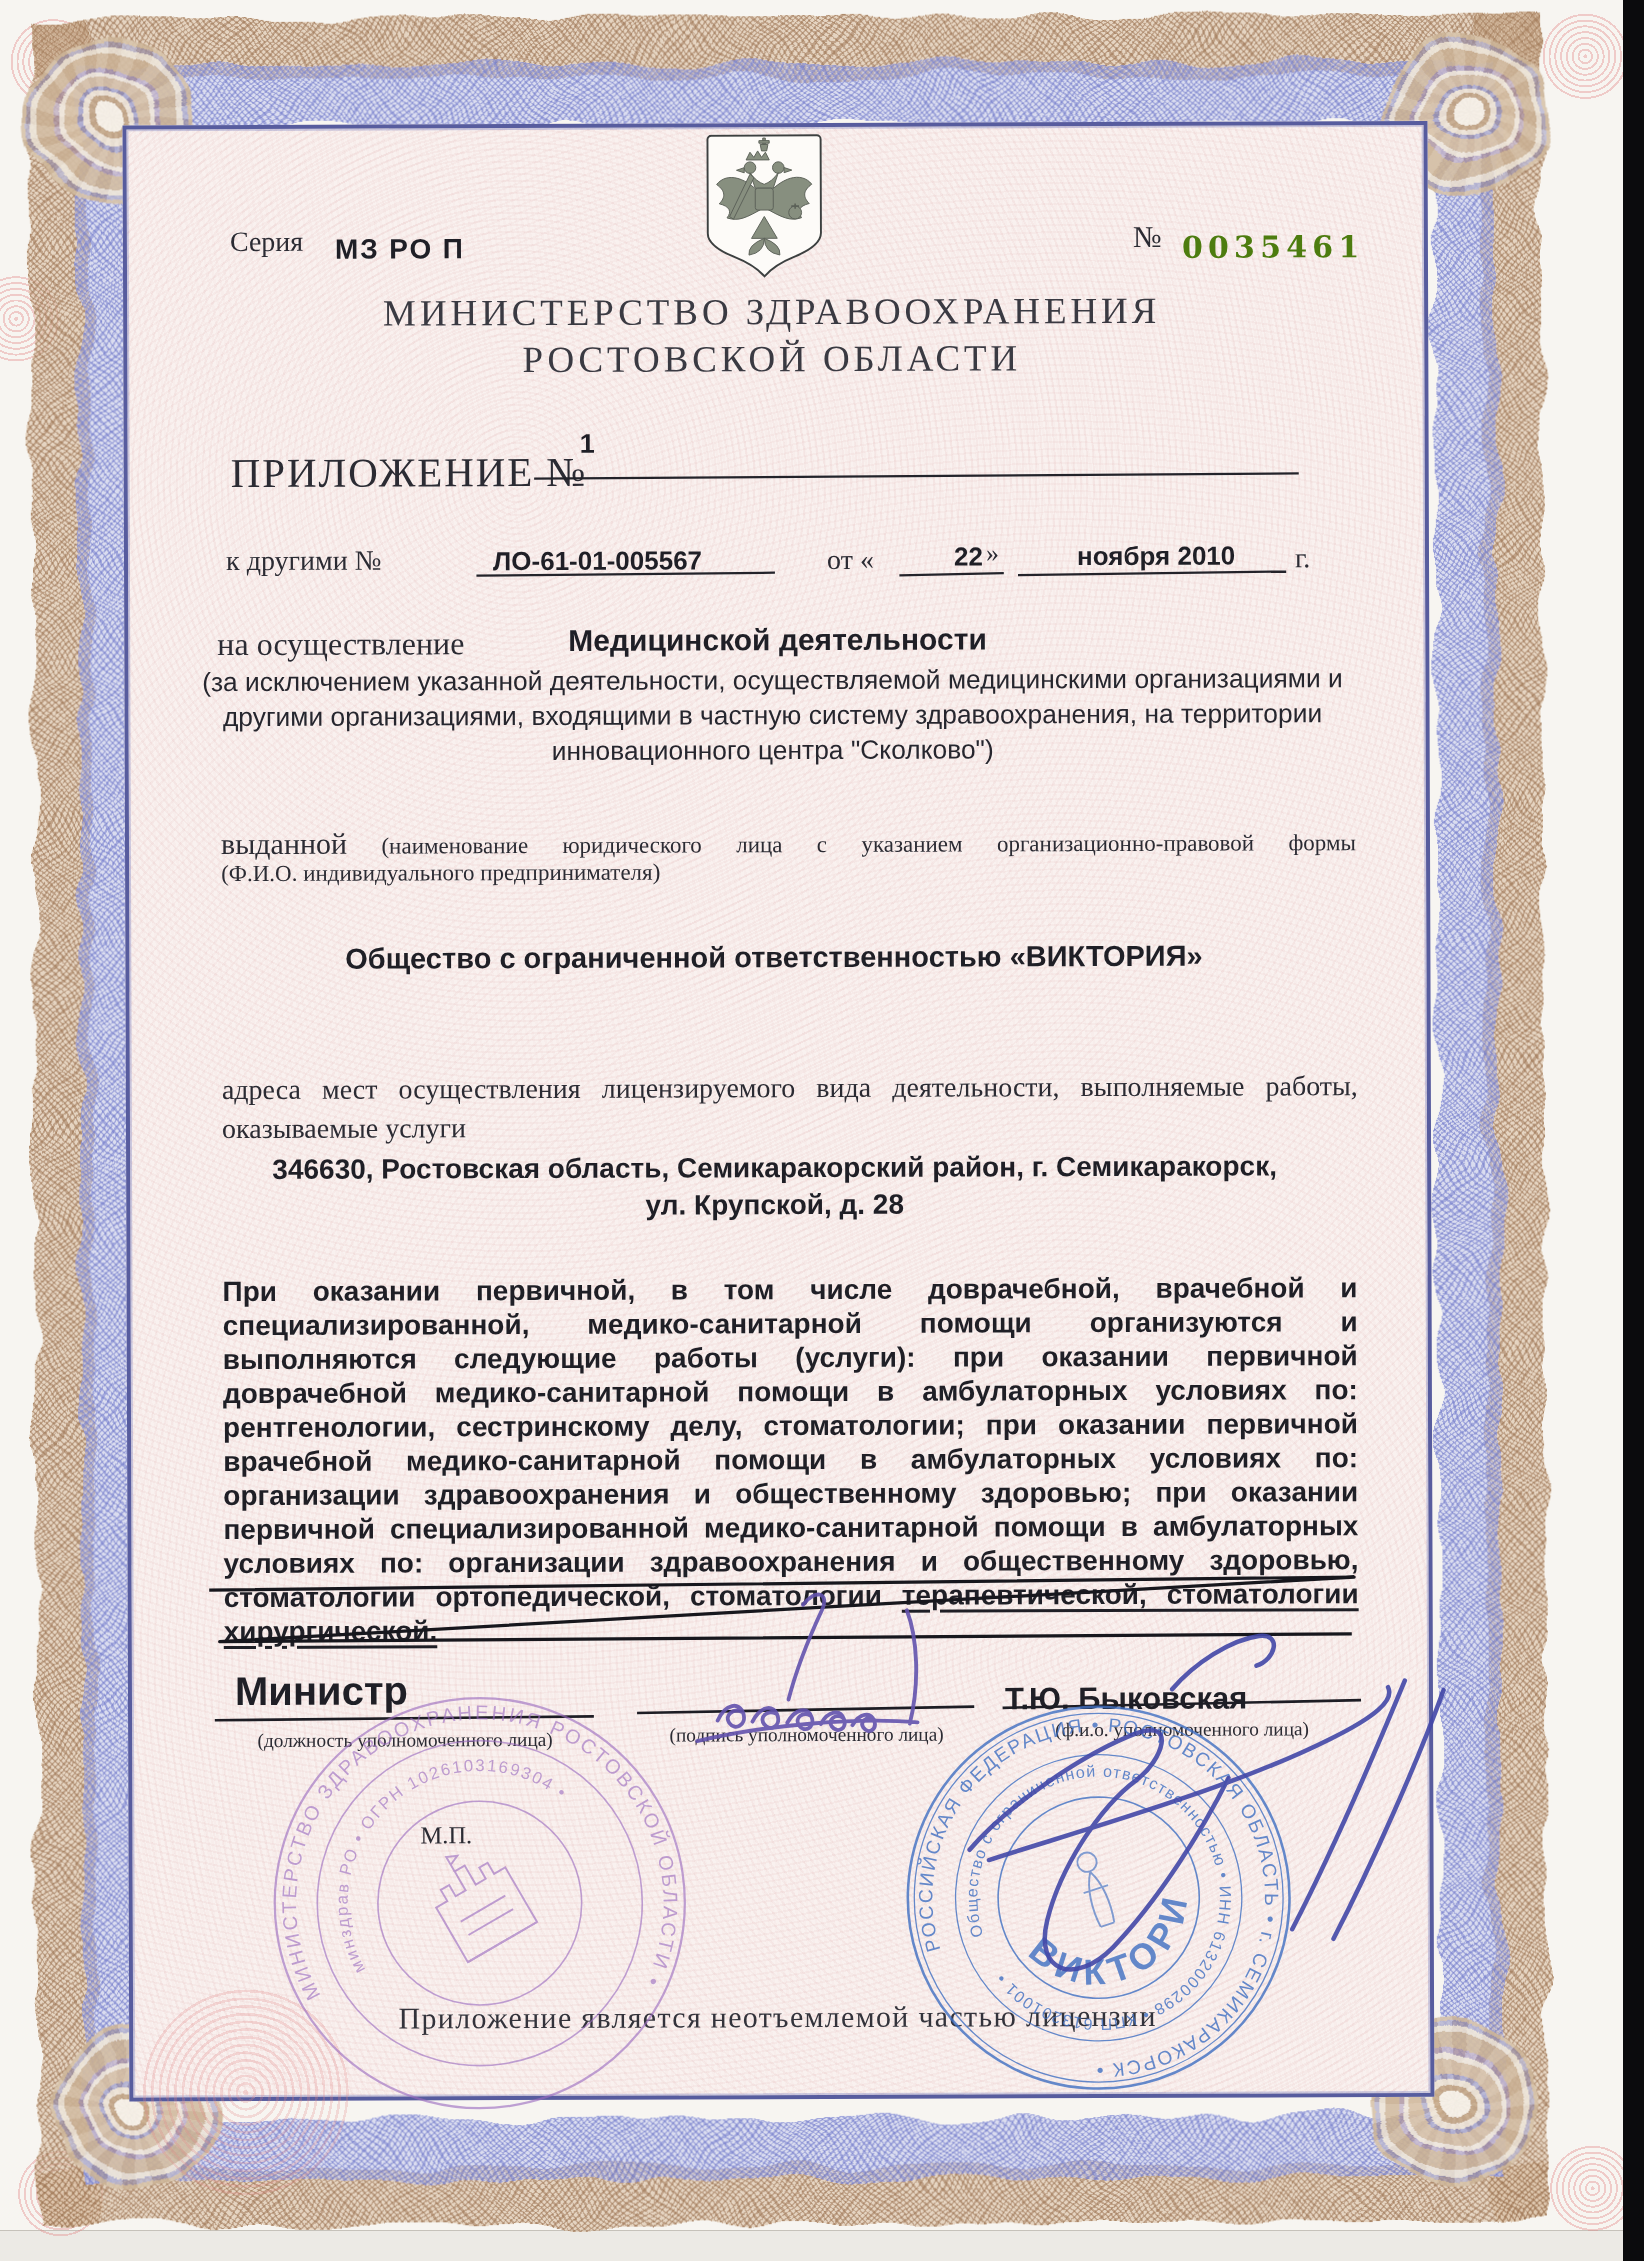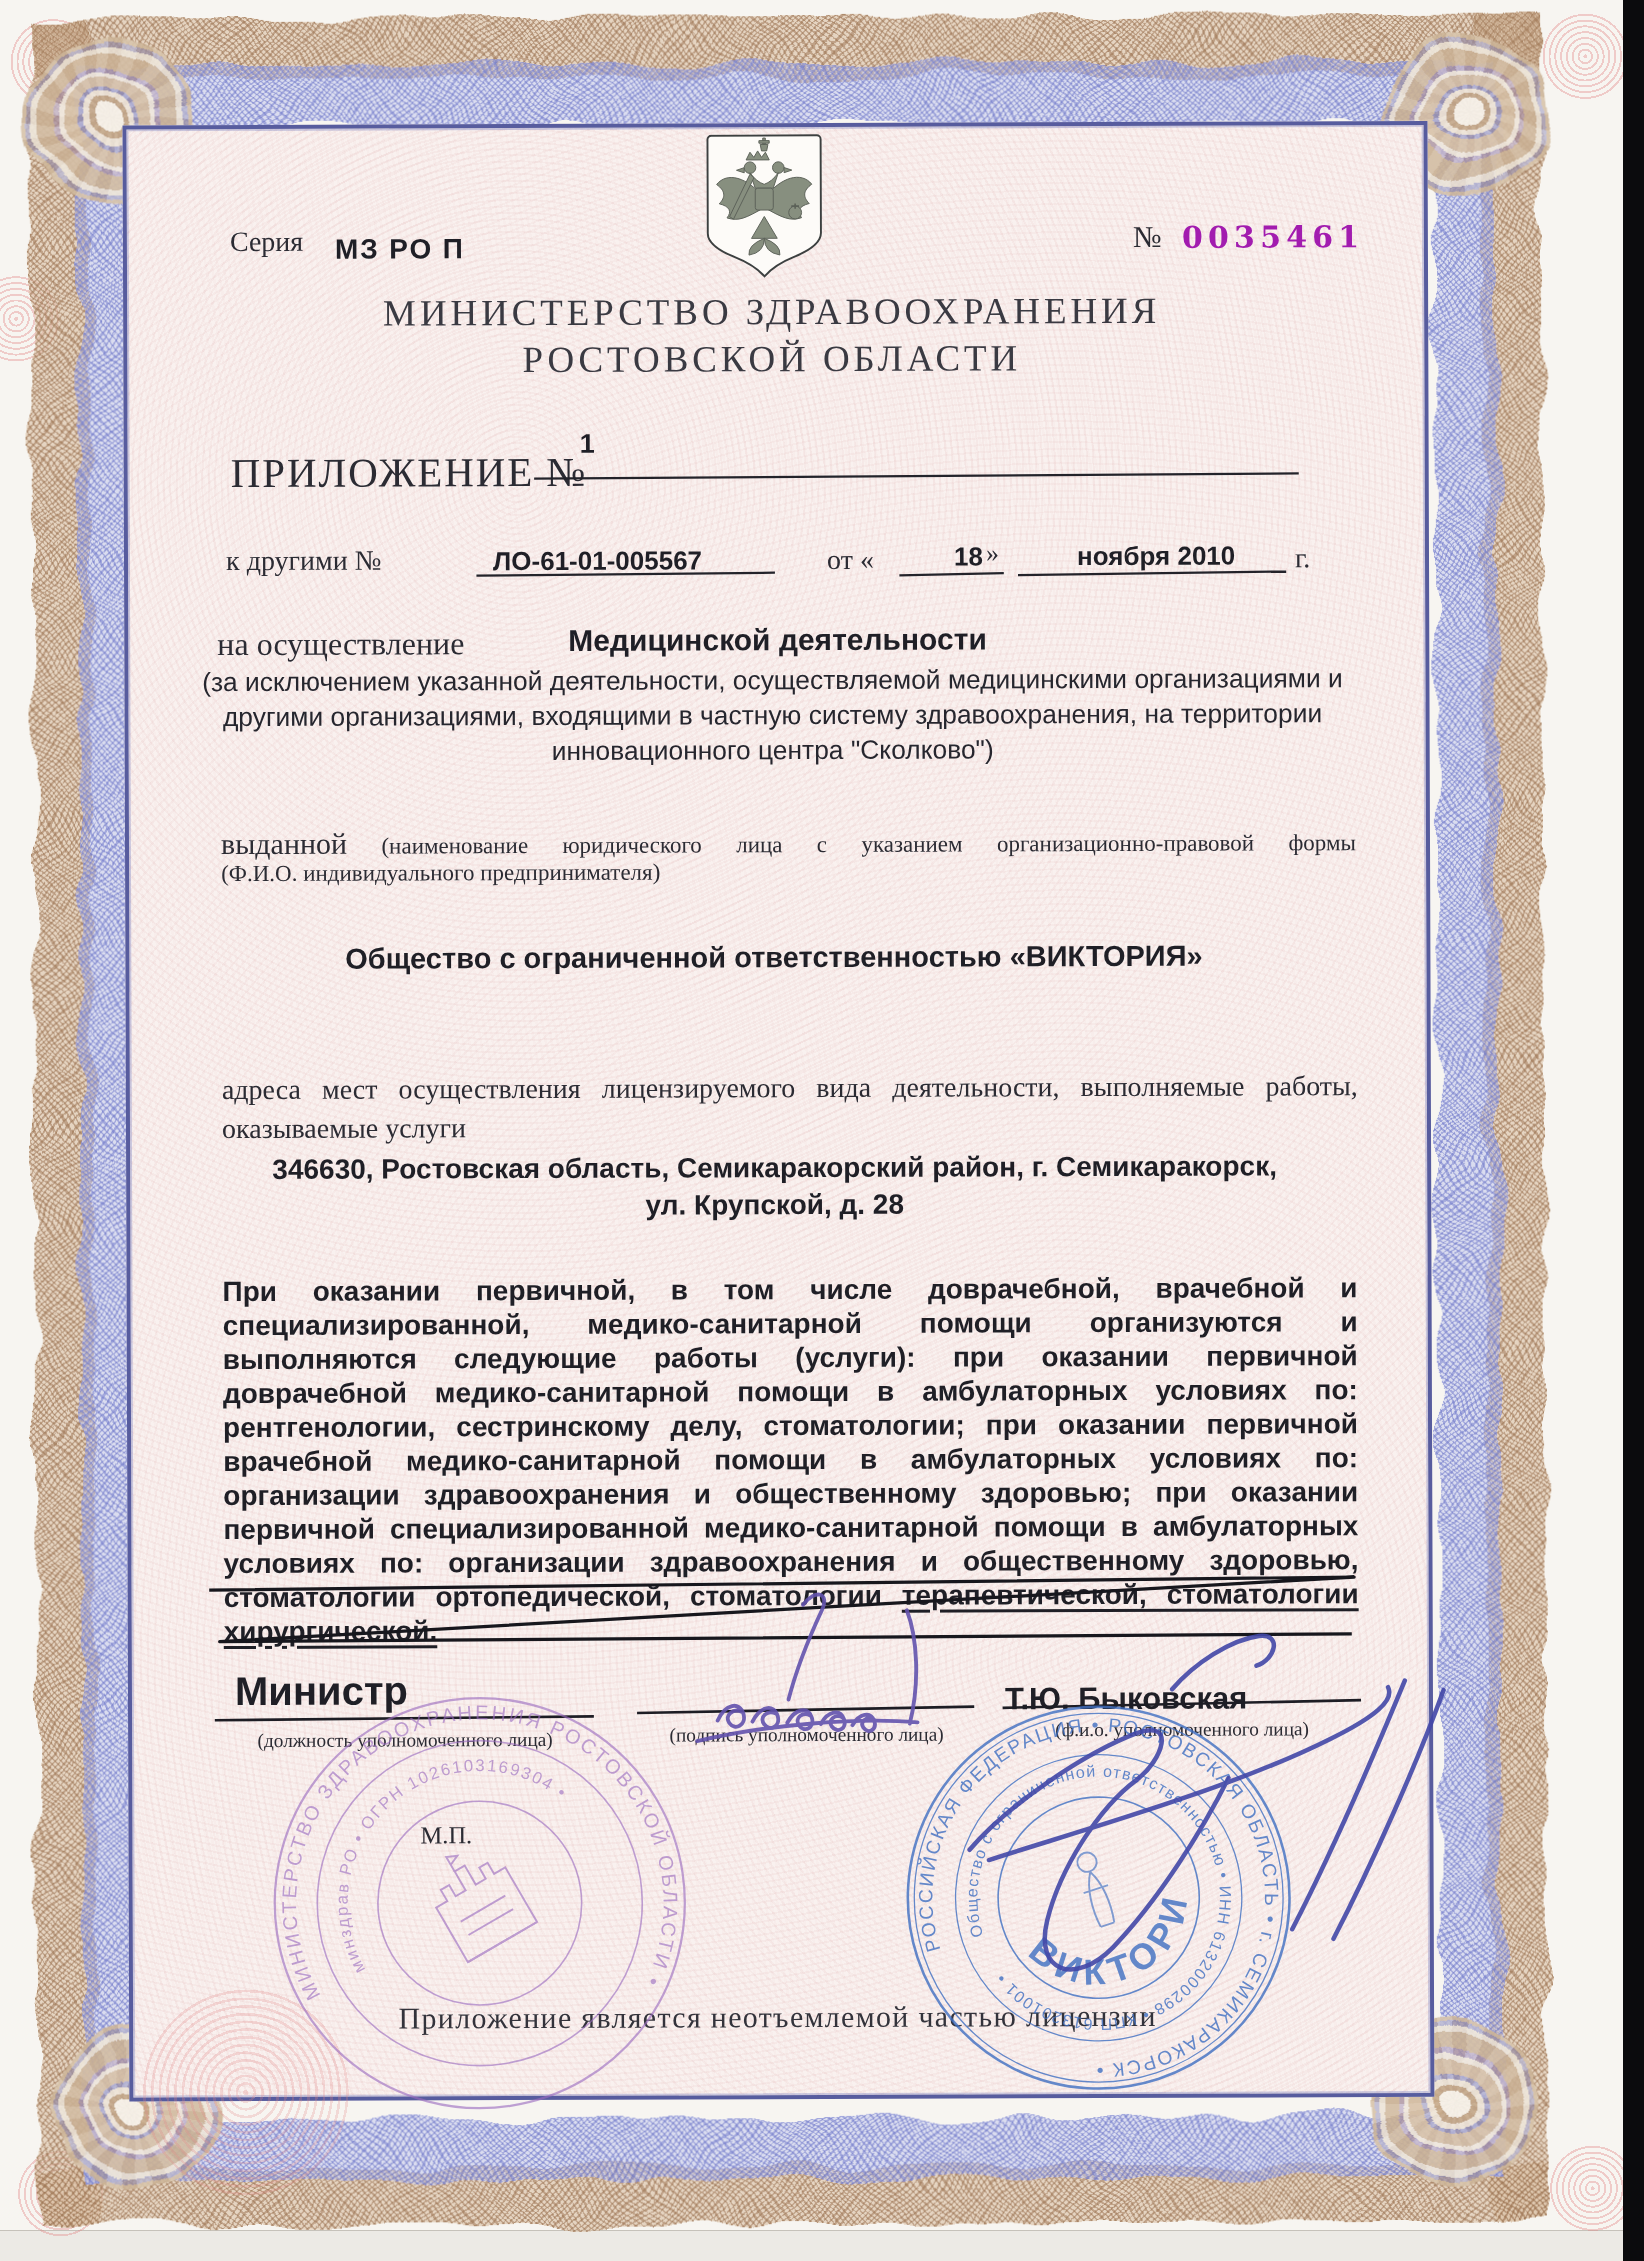--- a/index.html
+++ b/index.html
@@ -45,21 +45,21 @@
 
   
   .t{position:absolute;white-space:nowrap;color:#2b2b33;}
   .serif{font-family:"Liberation Serif",serif;}
   .sansb{font-family:"Liberation Sans",sans-serif;font-weight:700;color:#1f1f26;}
   .sans{font-family:"Liberation Sans",sans-serif;color:#26262e;}
   .wrap{white-space:normal;}
   .center{text-align:center;}
   .just{text-align:justify;text-align-last:justify;}
   .ujust{text-align:justify;}
-  .digits{font-family:"DejaVu Serif",serif;font-weight:700;letter-spacing:5.2px;color:#a21caf;}
+  .digits{font-family:"DejaVu Serif",serif;font-weight:700;letter-spacing:5.2px;color:#4d7c0f;margin-top:10px;}
   .underlined{text-decoration:underline;text-decoration-thickness:2.6px;text-underline-offset:5.2px;}
   svg.overlay{position:absolute;left:0;top:0;pointer-events:none;}
 </style>
 </head>
 <body>
 
 <svg width="0" height="0" style="position:absolute" aria-hidden="true">
   <defs>
     <filter id="wavy" x="-5%" y="-5%" width="110%" height="110%">
       <feTurbulence type="fractalNoise" baseFrequency="0.011 0.017" numOctaves="2" seed="7" result="n"></feTurbulence>
@@ -130,21 +130,21 @@
 
     <div class="t serif center" style="left:126px;top:290px;width:1297px;font-size:37px;letter-spacing:3.9px;color:#3a3a42">МИНИСТЕРСТВО ЗДРАВООХРАНЕНИЯ</div>
     <div class="t serif center" style="left:126px;top:337px;width:1297px;font-size:37px;letter-spacing:3.9px;color:#3a3a42">РОСТОВСКОЙ ОБЛАСТИ</div>
 
     <div class="t serif" style="left:233px;top:447px;font-size:41px;letter-spacing:1.9px">ПРИЛОЖЕНИЕ №</div>
     <div class="t sansb" style="left:582px;top:428px;font-size:27px">1</div>
 
     <div class="t serif" style="left:228px;top:543px;font-size:28px">к другими №</div>
     <div class="t sansb" style="left:495px;top:545px;font-size:26px">ЛО-61-01-005567</div>
     <div class="t serif" style="left:829px;top:544px;font-size:28px">от «</div>
-    <div class="t sansb" style="left:956px;top:542px;font-size:26px">18</div>
+    <div class="t sansb" style="left:956px;top:542px;font-size:26px">22</div>
     <div class="t serif" style="left:988px;top:539px;font-size:26px">»</div>
     <div class="t sansb" style="left:1079px;top:542px;font-size:26px">ноября 2010</div>
     <div class="t serif" style="left:1297px;top:544px;font-size:28px">г.</div>
 
     <div class="t serif" style="left:219px;top:624px;font-size:32px">на осуществление</div>
     <div class="t sansb" style="left:570px;top:623px;font-size:30px">Медицинской деятельности</div>
     <div class="t sans wrap center" style="left:197px;top:663px;width:1154px;font-size:26.4px;line-height:35px">(за исключением указанной деятельности, осуществляемой медицинскими организациями и другими организациями, входящими в частную систему здравоохранения, на территории инновационного центра "Сколково")</div>
 
     <div class="t wrap just" style="left:222px;top:825px;width:1135px;font-size:23px">
       <span class="serif" style="font-size:30px">выданной</span>

